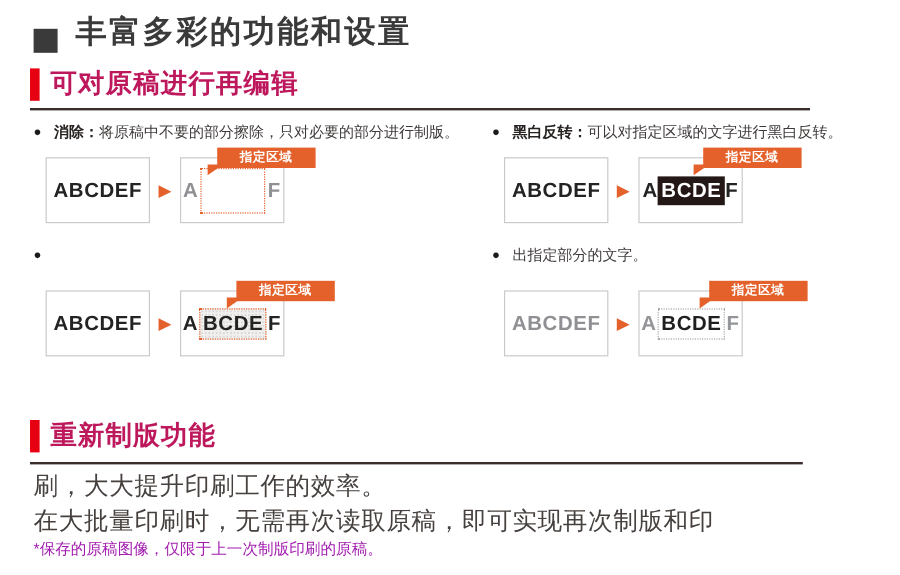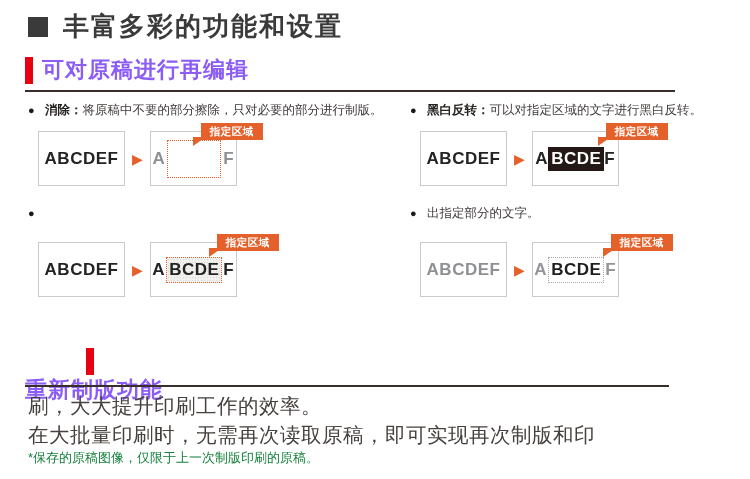--- a/index.html
+++ b/index.html
@@ -1,30 +1,30 @@
 <!DOCTYPE html>
 <html><head>
 <meta charset="utf-8">
 <style>
   * { margin:0; padding:0; box-sizing:border-box; }
   html,body { background:#fff; }
   body { font-family:"Liberation Sans","DejaVu Sans",sans-serif; }
   .page { position:relative; width:750px; height:479px; background:#fff; overflow:hidden; color:#3e3a39; }
 
   
-  .main-header { position:absolute; left:28px; top:9px; display:flex; align-items:center; }
+  .main-header { position:absolute; left:28px; top:9px; display:flex; align-items:flex-end; }
   .title-square { width:20px; height:20px; background:#3a3a3a; margin-right:15px; flex:none; }
   .main-title { font-size:26px; font-weight:bold; color:#3a3a3a; letter-spacing:2px; white-space:nowrap; }
 
   
   .sec-head { position:absolute; left:25px; display:flex; align-items:center; }
   .sec-head.h1pos { top:55px; }
-  .sec-head.h2pos { top:348px;flex-direction:column; }
+  .sec-head.h2pos { top:348px; }
   .red-bar { width:8px; height:27px; background:#e60012; margin-right:9px; flex:none; }
-  .sec-title { font-size:22px; font-weight:bold; color:#8b5cf6; letter-spacing:1px; white-space:nowrap; }
+  .sec-title { font-size:22px; font-weight:bold; color:#be185d; letter-spacing:1px; white-space:nowrap; }
   .rule { position:absolute; left:25px; height:2px; background:#3a2e2b; }
   .rule1 { top:90px; width:650px; }
   .rule2 { top:385px; width:644px; }
 
   
   .feature { position:absolute; }
   .f1 { left:28px; top:102px; width:382px; }
   .f2 { left:410px; top:102px; width:320px; }
   .f3 { left:28px; top:205px; width:378px; }
   .f4 { left:410px; top:205px; width:330px; }
@@ -48,32 +48,32 @@
   .after-invert .mid { background:#231815; color:#ffffff; padding:2px 3px; }
   .after-outline .mid { border:1px dotted #e5612b; padding:2px 2px; margin:0 1px; color:#232323;
         background-color:#f1f0ee;
         background-image:radial-gradient(#d8d8d8 0.8px, transparent 0.9px);
         background-size:3px 3px; }
   .after-text .pre, .after-text .suf { color:#949598; }
   .after-text .mid { border:1px dotted #a8a8a8; padding:2px 2px; margin:0 1px; color:#1f1f1f; }
 
   
   .callout { position:absolute; top:-9px; background:#e5612b; color:#fff;
-             font-size:10.5px; line-height:1; padding:3px 9px; white-space:nowrap; z-index:3; }
+             font-size:10.5px; line-height:1; padding:3px 19px; white-space:nowrap; z-index:3; }
   .callout::before { content:""; position:absolute; left:-8px; bottom:-6px; width:0; height:0;
              border-top:9px solid #e5612b; border-right:13px solid transparent; }
   .f1 .callout { right:-27px; }
   .f2 .callout { right:-50px; }
   .f3 .callout { right:-43px; }
   .f4 .callout { right:-55px; }
 
   
   .body-text { position:absolute; left:28px; top:391px; font-size:20.5px; line-height:29px;
                color:#46413e; letter-spacing:0.5px; white-space:nowrap; }
-  .note-text { position:absolute; left:28px; top:449px; font-size:13px; color:#15803d; white-space:nowrap; }
+  .note-text { position:absolute; left:28px; top:449px; font-size:13px; color:#a21caf; white-space:nowrap; }
 </style>
 </head>
 <body>
 
 <div class="page">
 
   <div class="main-header">
     <span class="title-square"></span>
     <div class="main-title">丰富多彩的功能和设置</div>
   </div>

